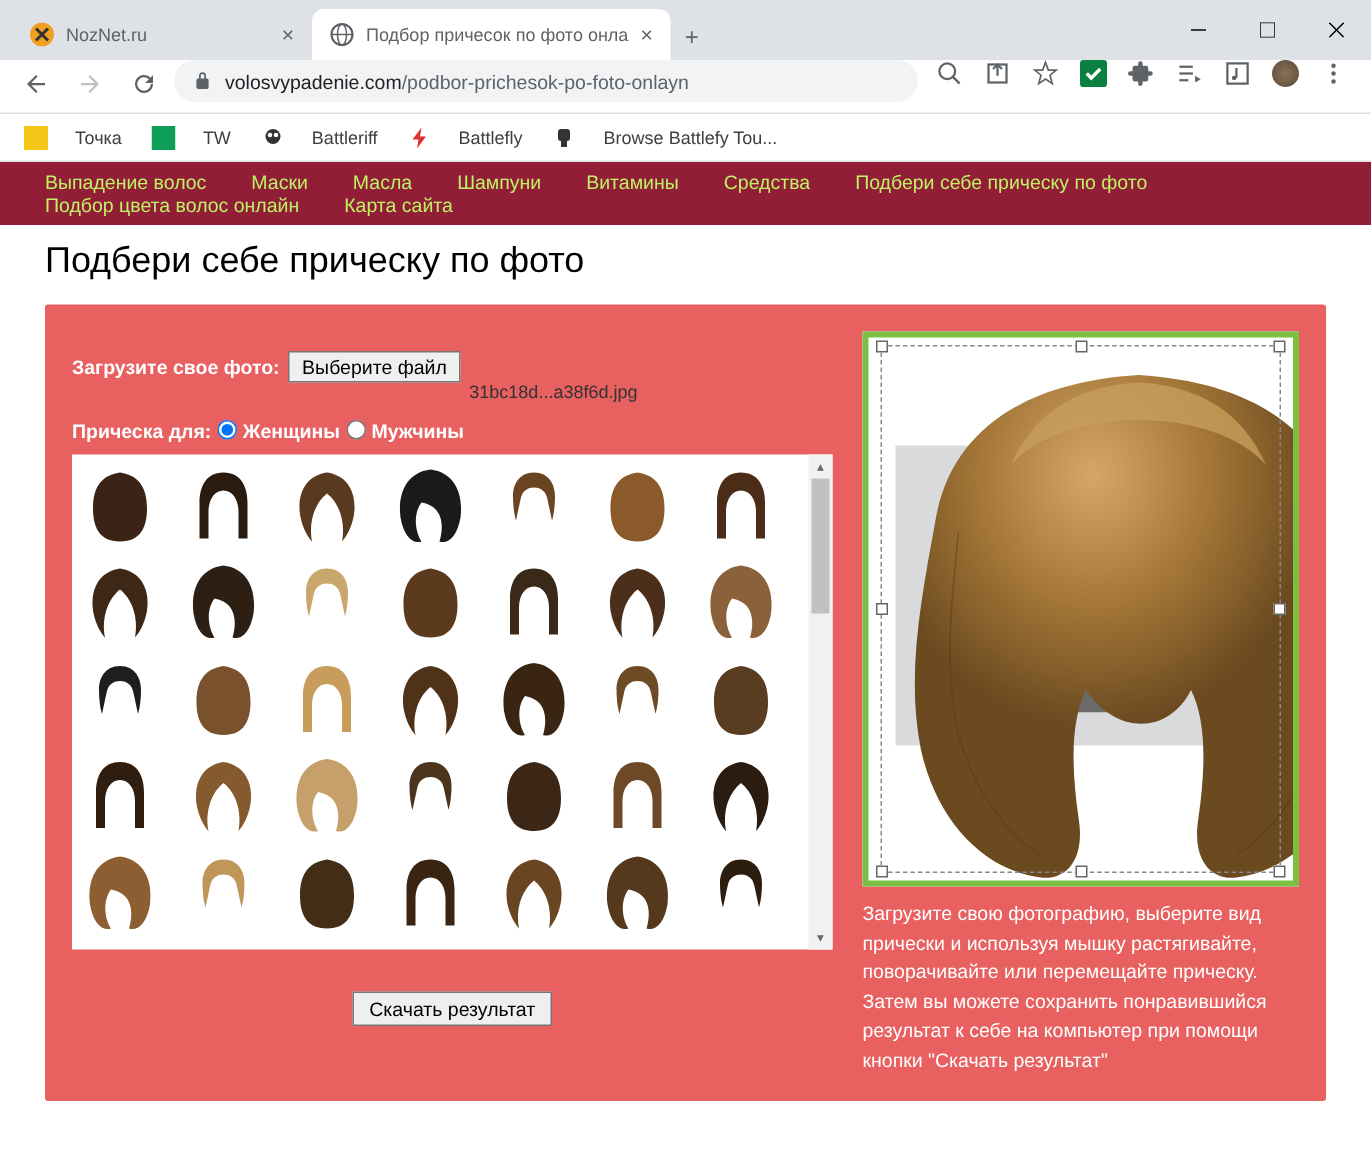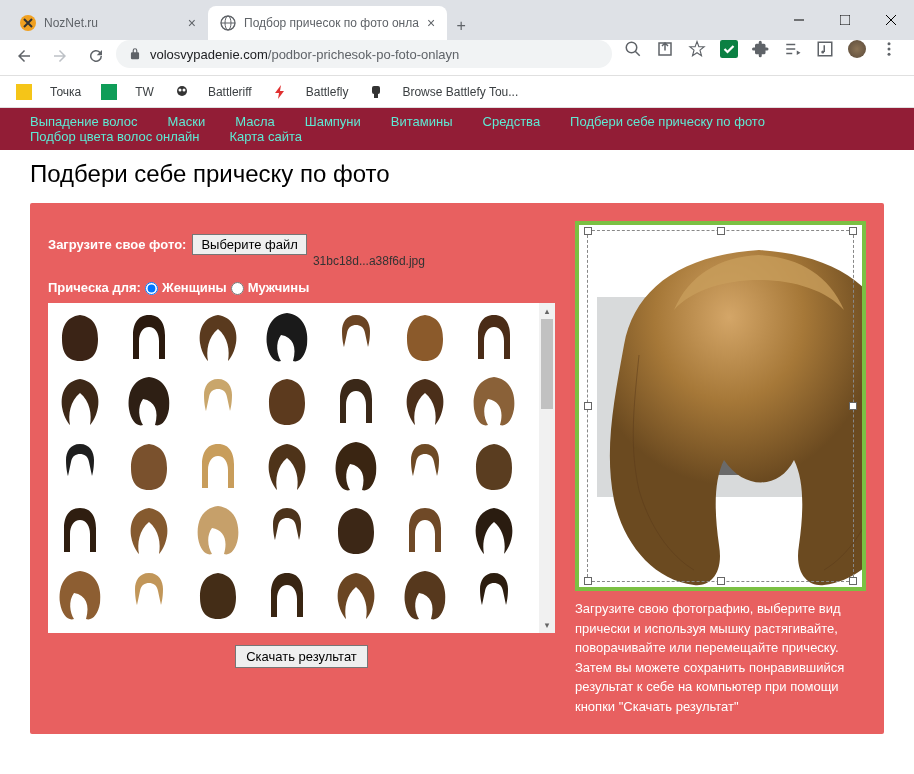--- a/index.html
+++ b/index.html
@@ -20,46 +20,46 @@
 .addr-input { flex: 1; height: 28px; background: #f1f3f4; border-radius: 14px; display: flex; align-items: center; padding: 0 12px; gap: 8px; font-size: 13px; color: #5f6368; }
 .addr-domain { color: #202124; }
 .ext-icons { display: flex; gap: 14px; align-items: center; padding: 0 8px; }
 .ext-ic { width: 18px; height: 18px; }
 
 .bookbar { height: 32px; background: #fff; display: flex; align-items: center; padding: 0 8px; gap: 4px; border-bottom: 1px solid #e0e0e0; }
 .bm { display: flex; align-items: center; gap: 18px; padding: 0 8px; font-size: 12px; color: #3c4043; height: 28px; }
 .bm-ic { width: 16px; height: 16px; }
 
 .page { height: calc(774px - 40px - 36px - 32px); overflow: hidden; background: #fff; }
-.site-nav { background: #921d36; color: #5eead4; padding: 6px 30px; font-size: 13px; }
+.site-nav { background: #921d36; color: #bef264; padding: 6px 30px; font-size: 13px; }
 .site-nav-row { display: flex; flex-wrap: wrap; gap: 30px; }
 
 .content { padding: 10px 30px; }
 .breadcrumb { font-size: 11px; color: #888; margin-bottom: 10px; }
 .page-title { font-size: 24px; font-weight: normal; margin-bottom: 15px; }
 
 .panel { background: #e86060; padding: 18px; display: flex; gap: 20px; border-radius: 2px; }
 .left-col { width: 507px; }
 .right-col { flex: 1; }
 
 .upload-row { color: #fff; font-size: 13px; font-weight: bold; display: flex; align-items: center; gap: 6px; margin-bottom: 12px; }
 .file-btn { background: #efefef; border: 1px solid #767676; padding: 2px 8px; font-size: 13px; font-weight: normal; color: #000; }
 .filename { color: #333; font-weight: normal; font-size: 12px; margin-top: 33px; }
-.gender-row { color: #fff; font-size: 13px; font-weight: bold; display: flex; align-items: flex-end; gap: 4px; margin-bottom: 8px; }
+.gender-row { color: #fff; font-size: 13px; font-weight: bold; display: flex; align-items: flex-start; gap: 4px; margin-bottom: 8px; }
 .gender-row label { font-weight: bold; }
 
 .gallery-wrap { background: #fff; height: 330px; display: flex; }
 .gallery { flex: 1; display: grid; grid-template-columns: repeat(7, 1fr); gap: 0; padding: 4px; overflow: hidden; }
 .hair-thumb { width: 56px; height: 60px; display: flex; align-items: center; justify-content: center; }
 .hair-svg { width: 48px; height: 52px; }
 .scrollbar { width: 16px; background: #f1f1f1; position: relative; }
 .scroll-thumb { position: absolute; top: 16px; left: 2px; right: 2px; height: 90px; background: #c1c1c1; }
 .scroll-arr { position: absolute; left: 0; right: 0; height: 16px; display: flex; align-items: center; justify-content: center; font-size: 9px; color: #666; }
 
-.download-btn { display: block; margin: 12px auto 0; background: #efefef; border: 1px solid #767676; padding: 3px 10px; font-size: 13px; }
+.download-btn { display: block; margin: 28px auto 0; background: #efefef; border: 1px solid #767676; padding: 3px 10px; font-size: 13px; }
 
 .preview-box { background: #fff; border: 4px solid #7bc043; height: 370px; position: relative; overflow: hidden; }
 .preview-bg { position: absolute; top: 72px; left: 18px; right: 16px; height: 200px; background: #d8dadb; }
 .face { position: absolute; top: 100px; left: 50%; transform: translateX(-50%); width: 100px; height: 150px; }
 .hair-overlay { position: absolute; top: 10px; left: 0; right: 0; height: 360px; }
 .sel-box { position: absolute; border: 1px dashed #888; top: 5px; left: 8px; right: 8px; bottom: 5px; }
 .handle { position: absolute; width: 8px; height: 8px; background: #fff; border: 1px solid #666; }
 
 .instructions { color: #fff; font-size: 13px; line-height: 1.5; margin-top: 8px; }
 </style>

